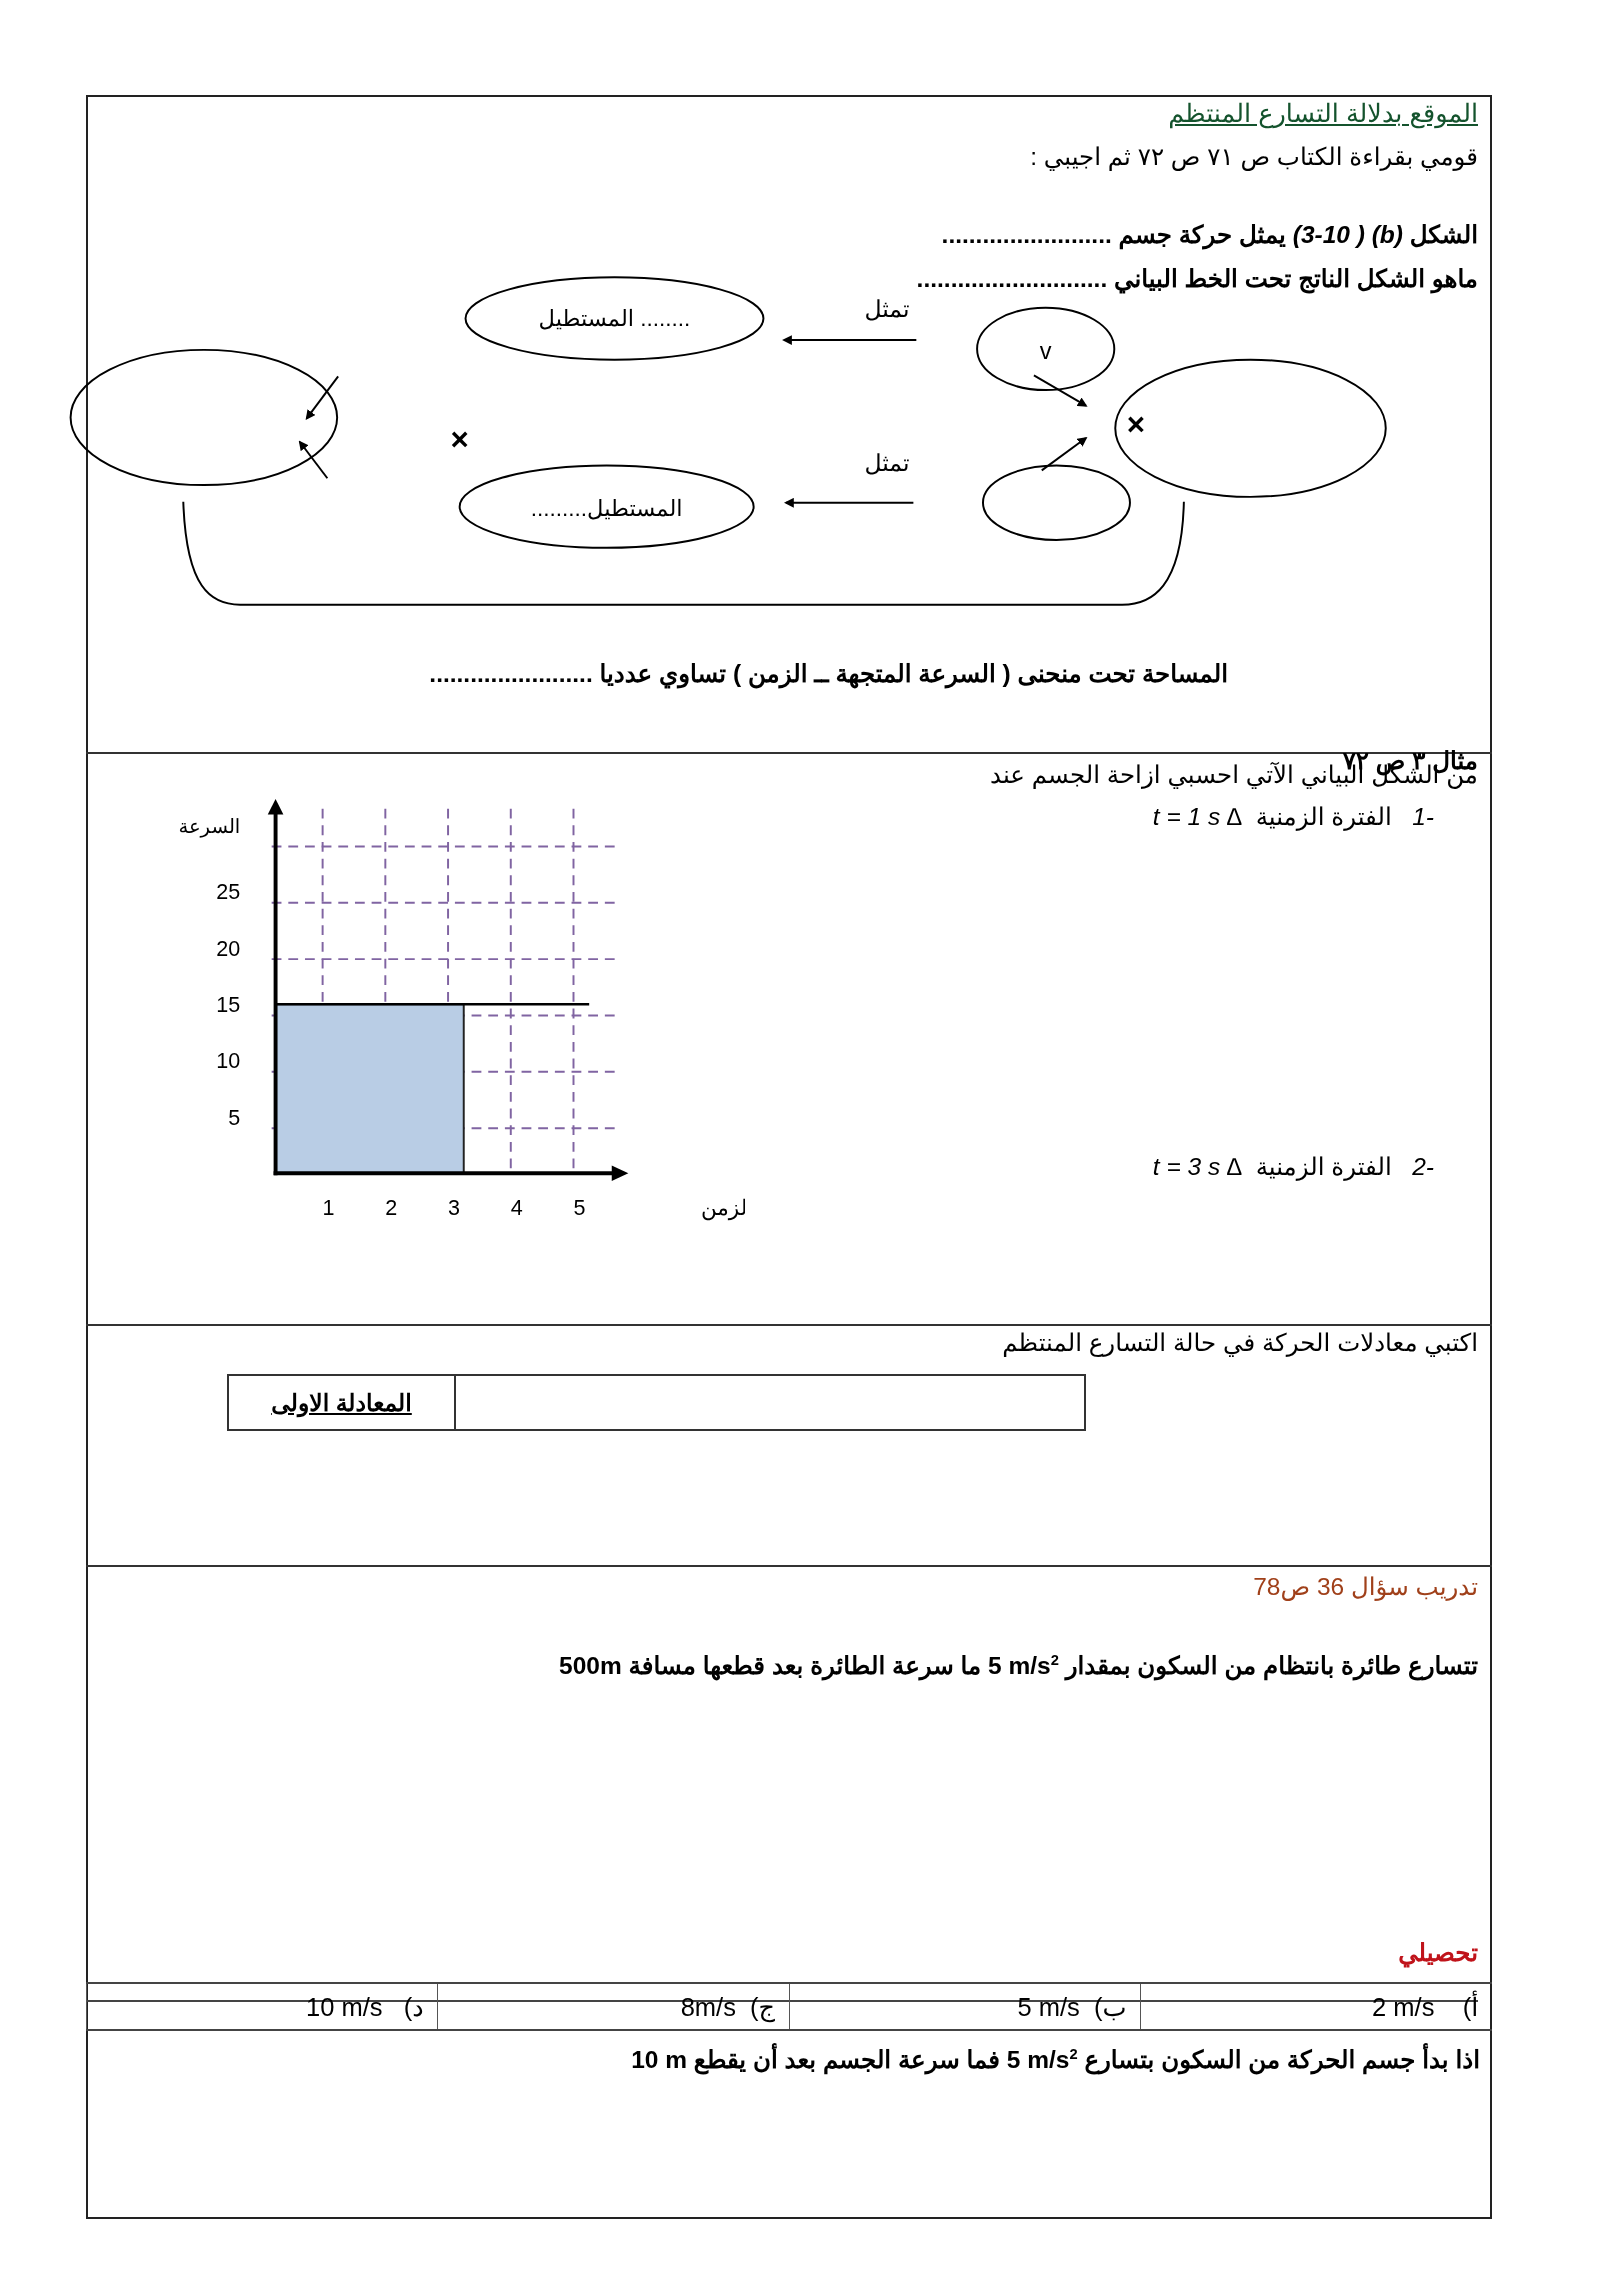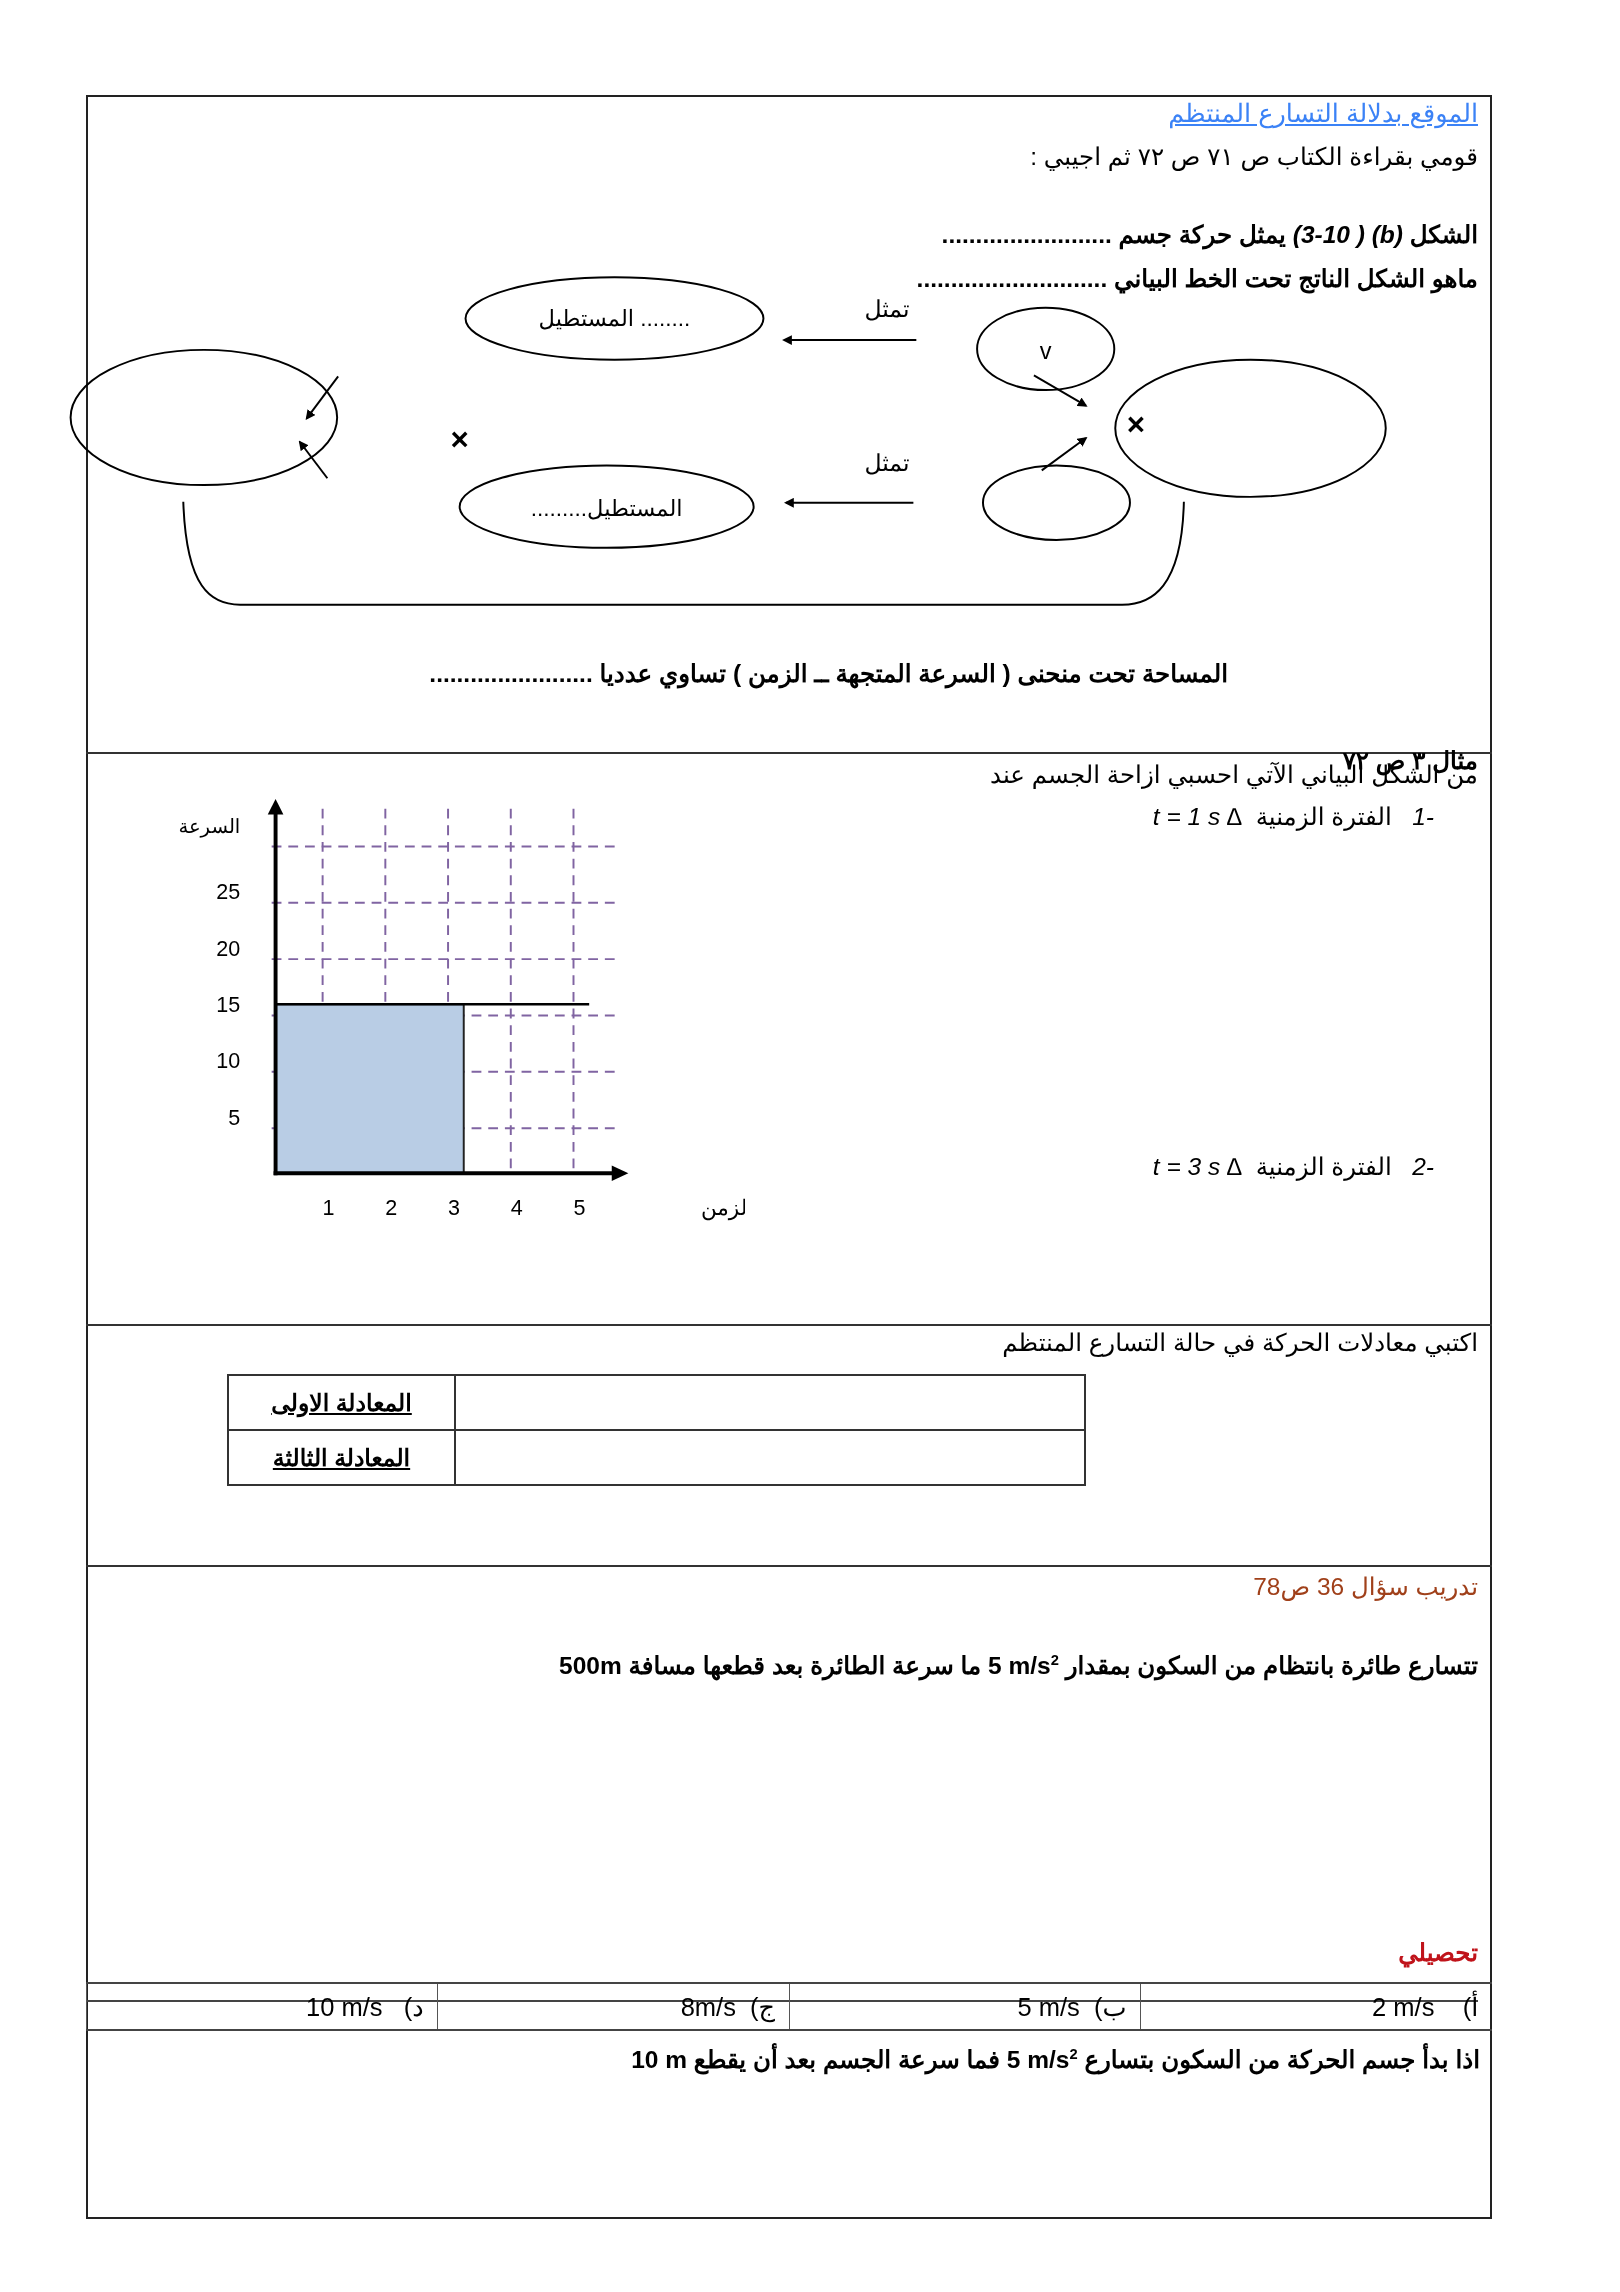--- a/index.html
+++ b/index.html
@@ -3,21 +3,21 @@
 <meta charset="utf-8">
 <style>
   html, body { margin:0; padding:0; background:#ffffff; }
   body { width:1620px; height:2293px; position:relative; overflow:hidden;
          font-family:"Liberation Sans", sans-serif; color:#000; }
   .abs { position:absolute; }
   .rtl { direction:rtl; unicode-bidi:embed; }
   .frame { position:absolute; left:86px; top:95px; width:1406px; height:2124px;
            border:2px solid #222; box-sizing:border-box; }
   .hline { position:absolute; left:86px; width:1406px; height:0; border-top:2px solid #333; }
-  .title { color:#3b82f6; text-decoration:underline; font-size:25.5px; }
+  .title { color:#14532d; text-decoration:underline; font-size:25.5px; }
   .txt { font-size:24.5px; white-space:nowrap; }
   .bold { font-weight:bold;margin-top:34px; }
   .red-heading { color:#c0141b; font-weight:bold; font-size:24.5px; }
   .brown { color:#a0401a; font-size:24.5px; }
   table.eq { position:absolute; left:227px; top:1374px; width:859px; border-collapse:collapse; }
   table.eq td { border:2px solid #333; height:53px; padding:0; }
   table.eq td.label { width:225px; text-align:center; font-weight:bold; font-size:23.5px; direction:rtl;text-decoration:underline; }
   table.opts { position:absolute; left:86px; top:1982px; width:1406px; border-collapse:collapse; }
   table.opts td { border-top:2px solid #444; border-bottom:2px solid #444; border-left:1px solid #555;
                   height:45px; font-size:25.5px; direction:rtl; text-align:right; padding:0 13.7px; width:25%; }
@@ -141,24 +141,20 @@
     </g>
 </svg>
 
 <div class="abs rtl txt" style="right:142px; top:1328px;">اكتبي معادلات الحركة في حالة التسارع المنتظم</div>
 <table class="eq">
   <tbody>
       <tr>
     <td class="label">المعادلة الاولى</td>
     <td></td>
   </tr>
-  <tr>
-    <td class="label">المعادلة الثالثة</td>
-    <td></td>
-  </tr>
 </tbody>
   </table>
 
 <div class="abs rtl brown" style="right:142px; top:1572px;">تدريب سؤال 36 ص78</div>
 <div class="abs rtl txt bold" style="right:142px; top:1617px;">
   <span>تتسارع طائرة بانتظام من السكون بمقدار</span>
   <span style="direction:ltr; unicode-bidi:isolate;"><span>5 m/s</span><span class="sup">2</span></span>
   <span>ما سرعة الطائرة بعد قطعها مسافة</span>
   <span style="direction:ltr; unicode-bidi:isolate;">500m</span>
 </div>

